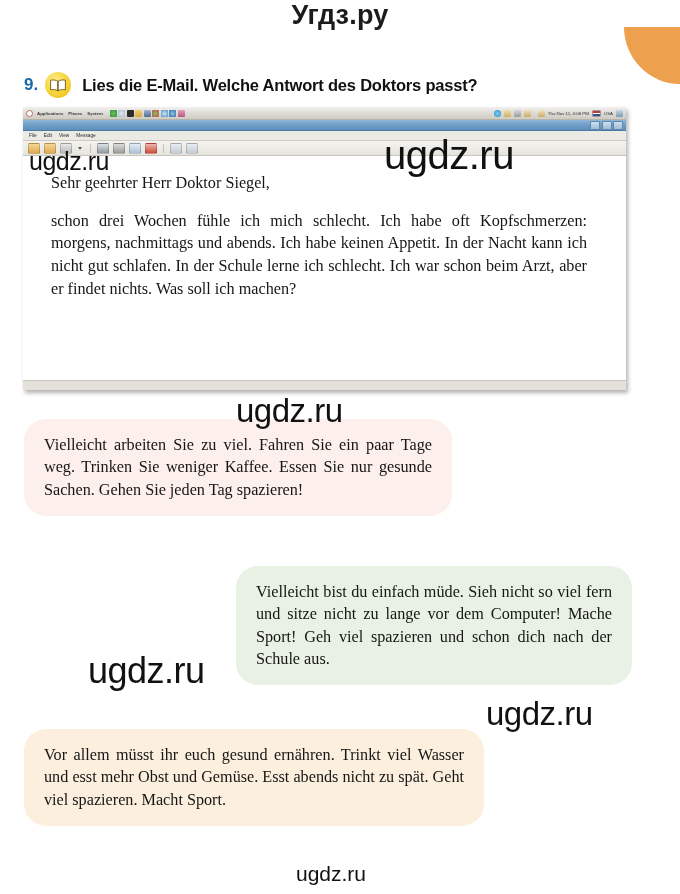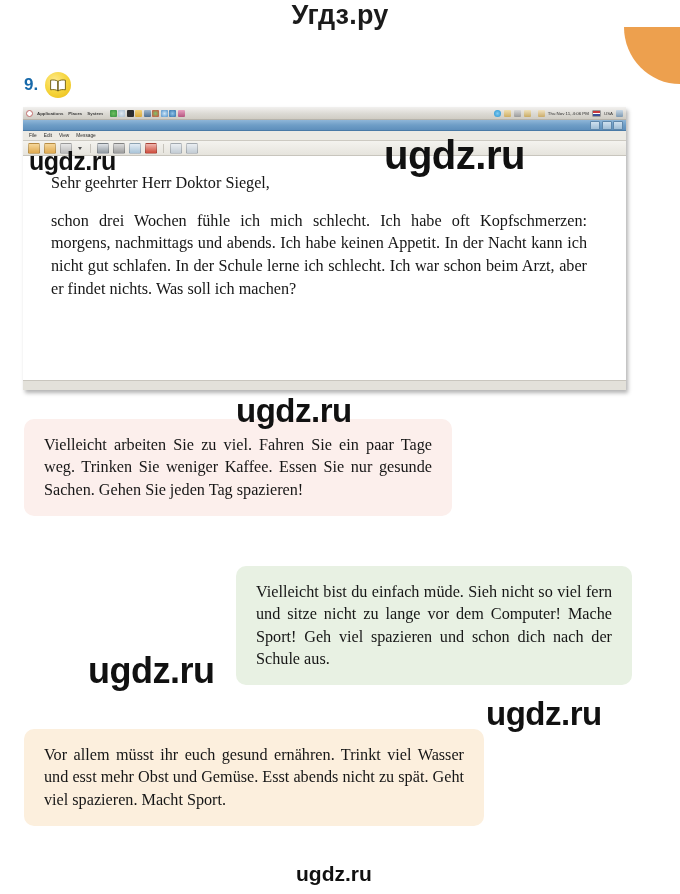--- a/index.html
+++ b/index.html
@@ -127,35 +127,35 @@
   }
   .mail-p.first{margin-bottom:15px;text-align:left;}
   .mail-p.sign{text-align:left;margin-bottom:0;}
   .shot-bottomline{
     position:absolute;left:0;right:0;bottom:0;height:9px;
     background:#e3e1da;border-top:1px solid #c9c6be;
   }
 
   
   .answer{
-    position:absolute;border-radius:10px;box-sizing:border-box;
+    position:absolute;border-radius:22px;box-sizing:border-box;
     padding:15px 20px 15px 20px;
   }
   .answer p{
     margin:0;font-family:"Liberation Serif",serif;
     font-size:16.2px;line-height:1.38;color:#161616;text-align:justify;
   }
   #answer-1{left:24px;top:419px;width:428px;background:#fcefec;}
   #answer-2{left:236px;top:566px;width:396px;background:#e8f1e3;}
   #answer-3{left:24px;top:729px;width:460px;background:#fcefdd;}
 
   
   .wm{
     position:absolute;font-family:"Liberation Sans",sans-serif;
-    font-weight:bold;color:#111;white-space:nowrap;letter-spacing:-.5px;
+    font-weight:normal;color:#111;white-space:nowrap;letter-spacing:-.5px;
   }
   #wm-1{left:29px;top:147px;font-size:25px;}
   #wm-2{left:384px;top:133px;font-size:40px;}
   #wm-3{left:236px;top:392px;font-size:33px;}
   #wm-4{left:88px;top:650px;font-size:36px;}
   #wm-5{left:486px;top:695px;font-size:33px;}
   #wm-6{left:296px;top:862px;font-size:21px;letter-spacing:0;}
 </style>
 </head>
 <body>
@@ -166,20 +166,21 @@
 
 <div class="task-row">
   <span class="task-num">9.</span>
   <span class="book-icon">
     <svg width="18" height="13" viewBox="0 0 18 13" aria-hidden="true">
       <path d="M9 2.4C7.2 1.0 4.6 0.7 1.6 1.2v9.6c3-0.5 5.6-0.2 7.4 1.2z" fill="#ffffff" stroke="#6b5a10" stroke-width="0.9" stroke-linejoin="round"></path>
       <path d="M9 2.4c1.8-1.4 4.4-1.7 7.4-1.2v9.6c-3-0.5-5.6-0.2-7.4 1.2z" fill="#ffffff" stroke="#6b5a10" stroke-width="0.9" stroke-linejoin="round"></path>
       <line x1="9" y1="2.4" x2="9" y2="12" stroke="#6b5a10" stroke-width="0.9"></line>
     </svg>
   </span>
+  <span class="task-text">Lies die E-Mail. Welche Antwort des Doktors passt?</span>
 </div>
 
 <div class="shot">
 
   <div class="shot-taskbar">
     <span class="tb-logo"></span>
     <span class="tb-menu">
       <span>Applications</span>
       <span>Places</span>
       <span>System</span>

